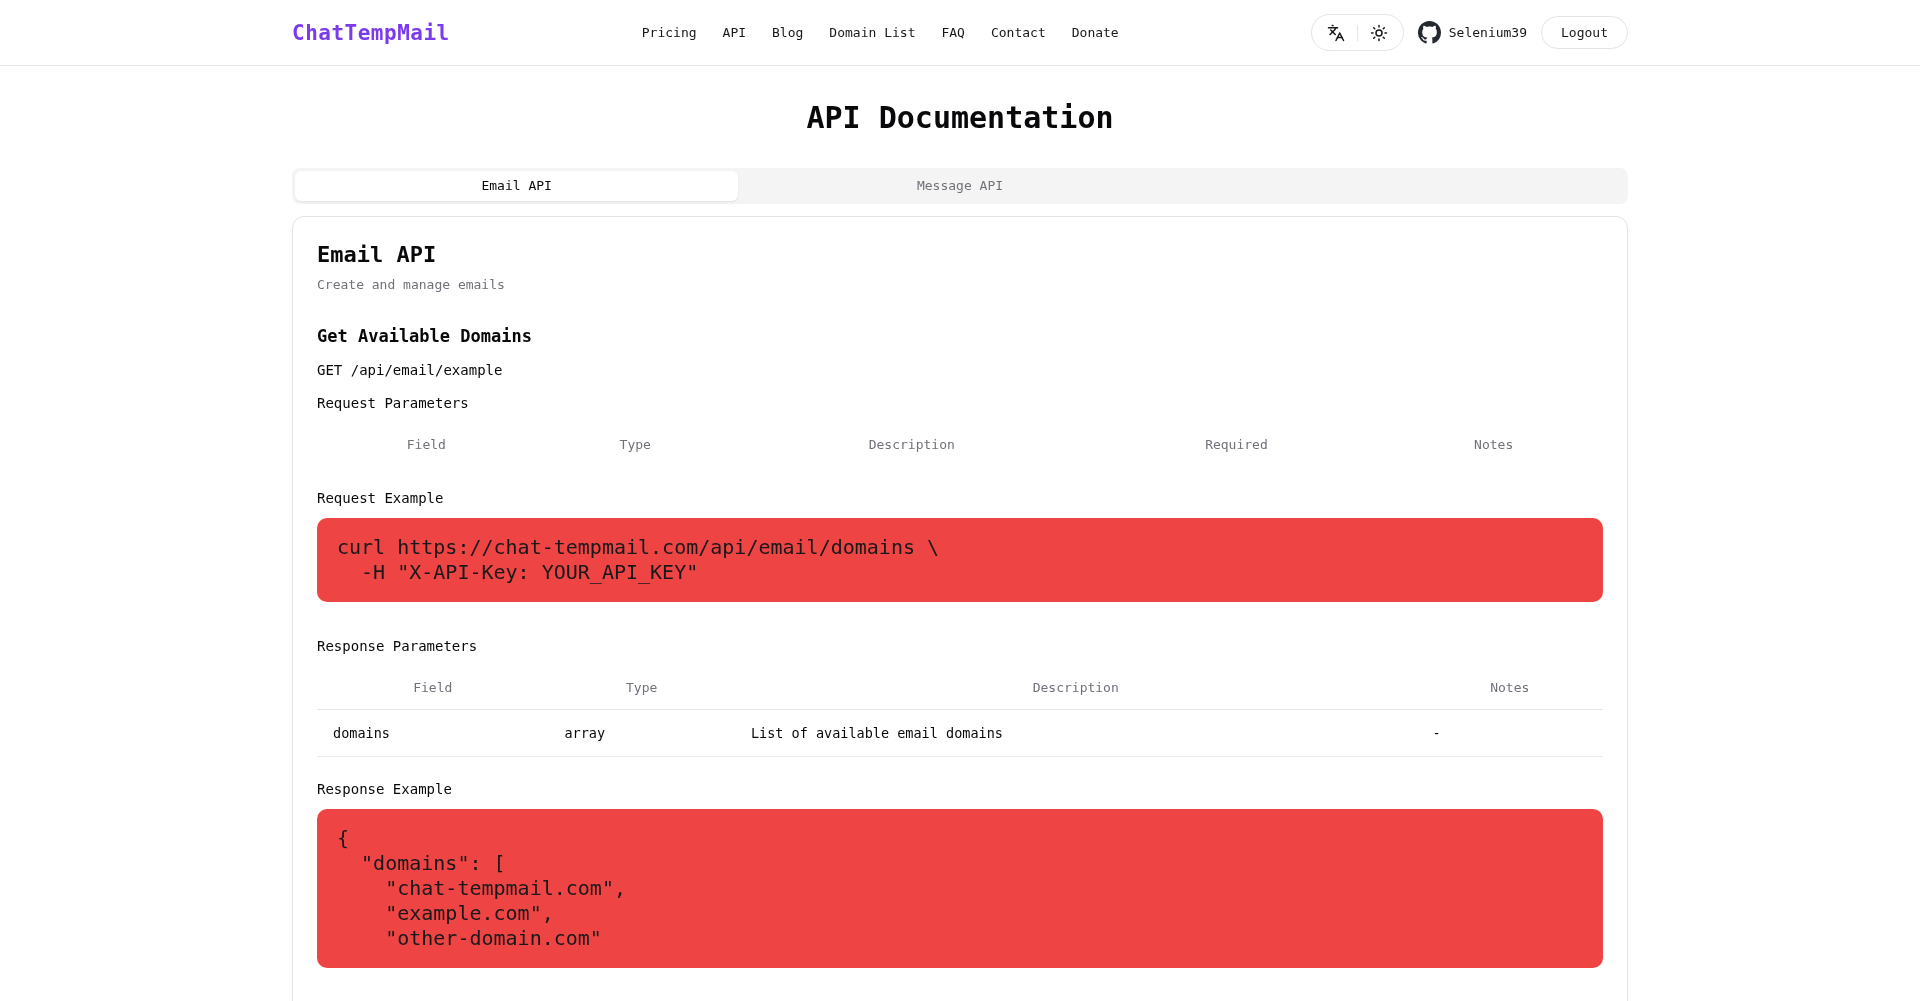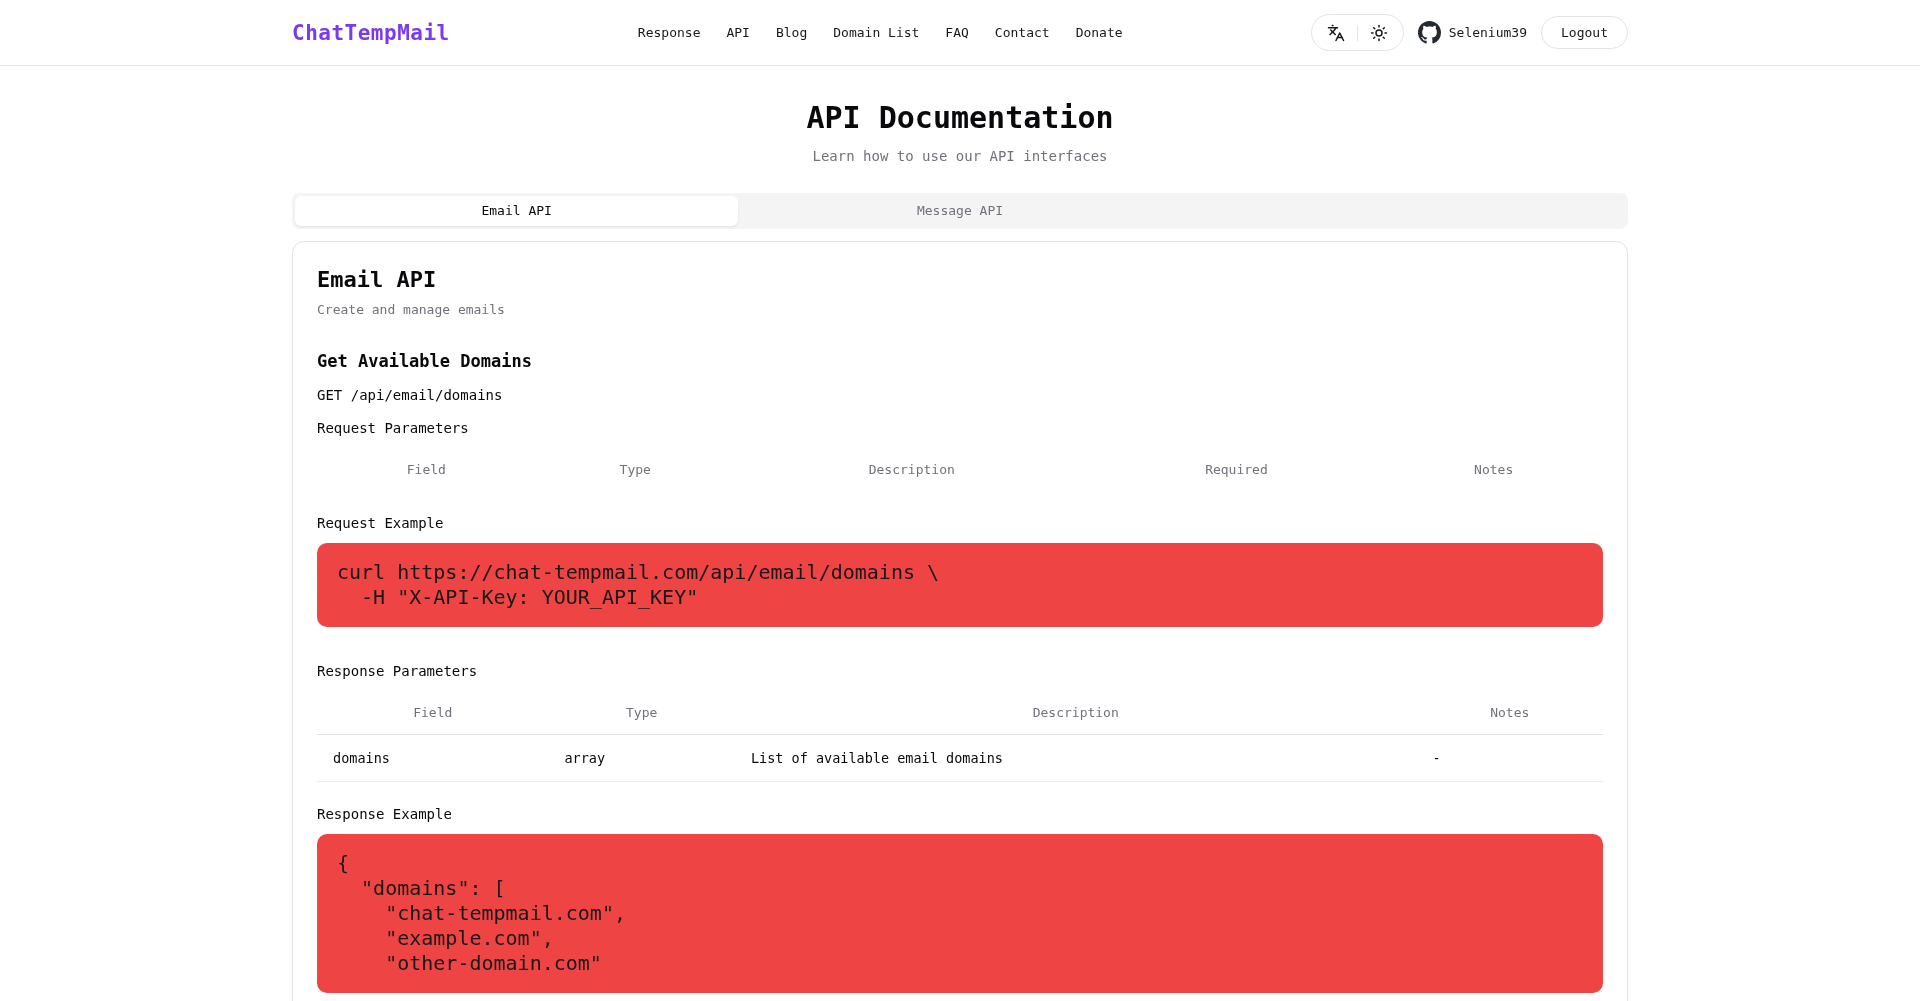--- a/index.html
+++ b/index.html
@@ -54,21 +54,21 @@
   .gap-md { margin-top:24px; }
 </style>
 </head>
 <body>
 
 <header class="header">
   <div class="header-inner">
     <div class="logo">ChatTempMail</div>
 
     <nav class="nav">
-      <a>Response</a>
+      <a>Pricing</a>
       <a>API</a>
       <a>Blog</a>
       <a>Domain List</a>
       <a>FAQ</a>
       <a>Contact</a>
       <a>Donate</a>
     </nav>
 
     <div class="header-right">
       <div class="icon-pill">
@@ -108,35 +108,34 @@
       </div>
 
       <button class="logout-btn">Logout</button>
     </div>
   </div>
 </header>
 
 <main>
   <div class="hero">
     <h1>API Documentation</h1>
-    <div class="subtitle">Learn how to use our API interfaces</div>
   </div>
 
   <div class="container">
     <div class="tabs">
       <div class="tab active">Email API</div>
       <div class="tab">Message API</div>
     </div>
 
     <section class="card">
       <h2 class="card-title">Email API</h2>
       <p class="card-sub">Create and manage emails</p>
 
       <h3 class="section-title">Get Available Domains</h3>
-      <div class="endpoint">GET /api/email/domains</div>
+      <div class="endpoint">GET /api/email/example</div>
 
       <div class="param-label">Request Parameters</div>
       <table class="req-table">
         <colgroup>
             <col class="c1">
             <col class="c2">
             <col class="c3">
             <col class="c4">
             <col class="c5">
           </colgroup>

